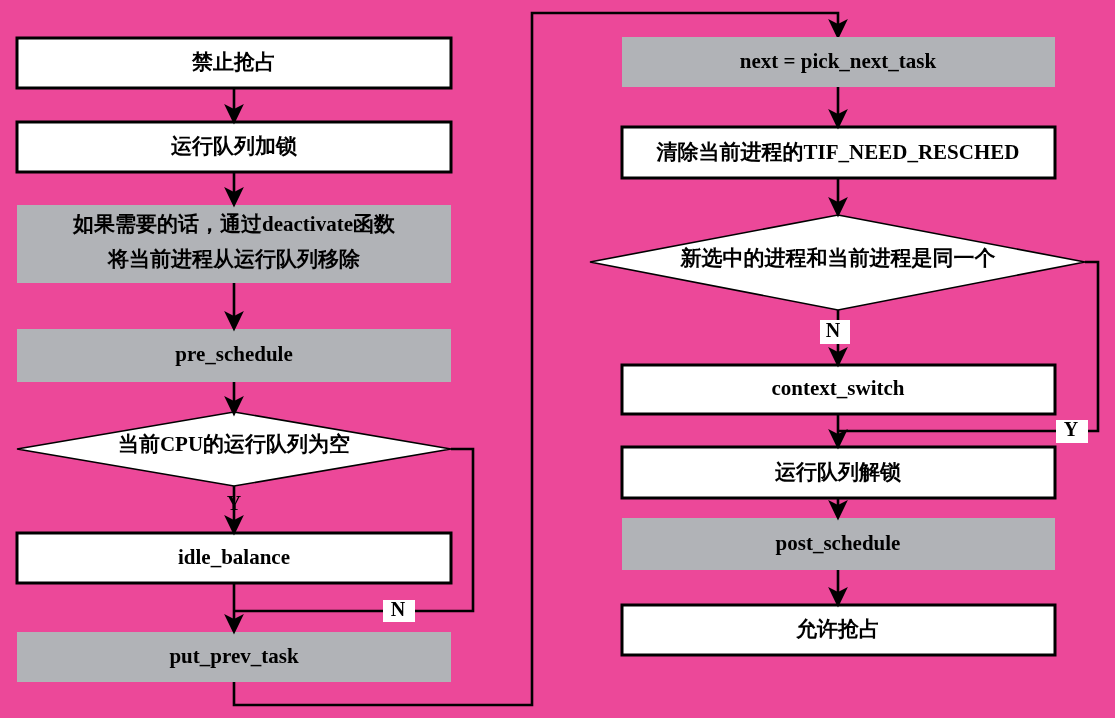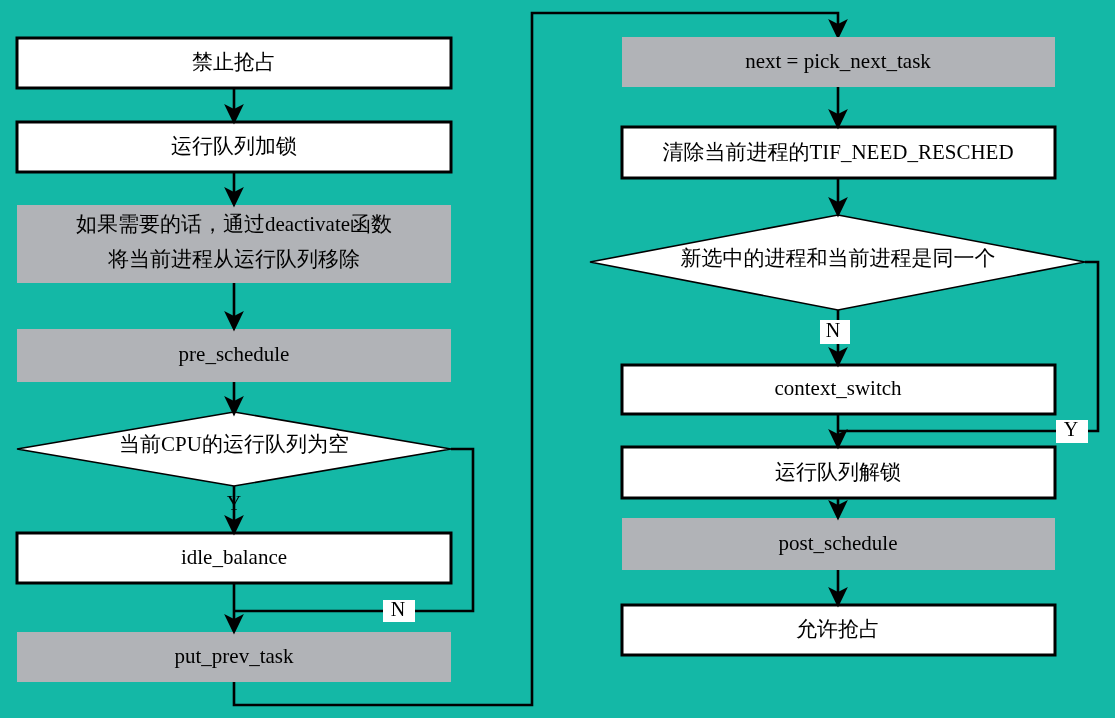--- a/index.html
+++ b/index.html
@@ -10,21 +10,22 @@
   body {
     width: 1115px;
     height: 718px;
     font-family: "Liberation Serif", "DejaVu Serif", serif;
     overflow: hidden;
   }
   #flowchart-root {
     position: relative;
     width: 1115px;
     height: 718px;
-    background: #14b8a6;
+    background: #ec4899;
+    font-weight: bold;
   }
   svg.flow-svg {
     position: absolute;
     top: 0;
     left: 0;
     width: 1115px;
     height: 718px;
   }
   .node-text {
     font-family: "Liberation Serif", "DejaVu Serif", serif;

